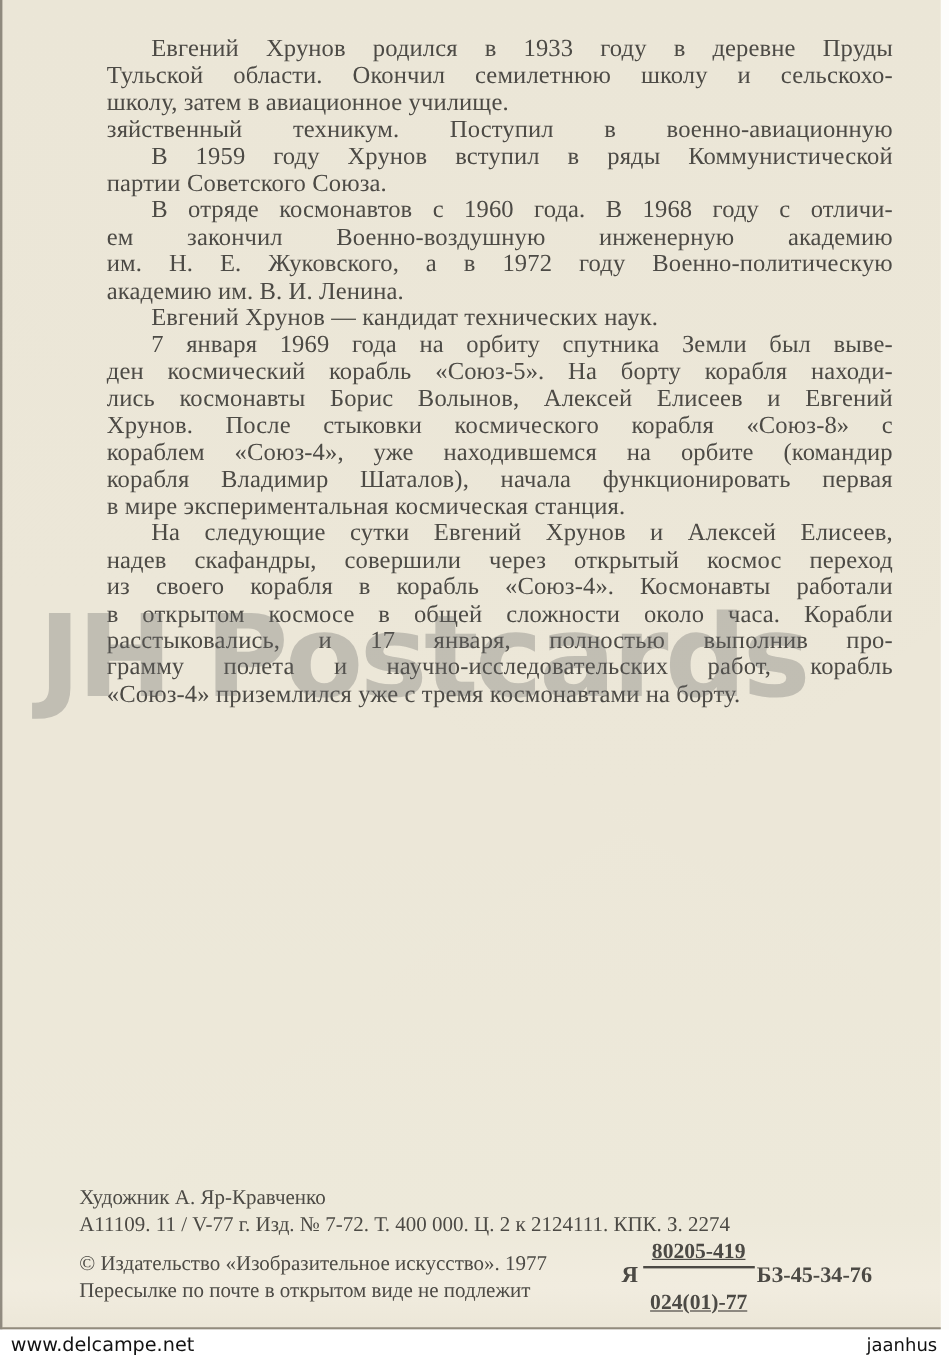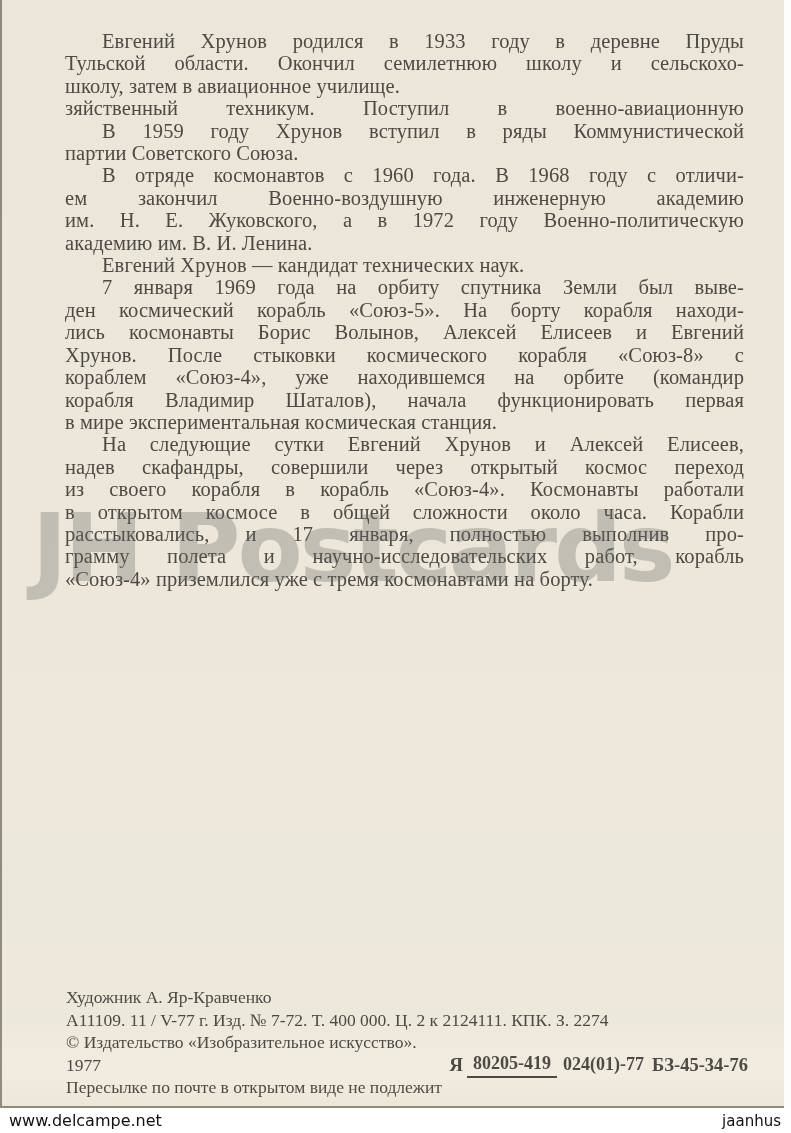--- a/index.html
+++ b/index.html
@@ -23,21 +23,21 @@
   }
 
   
   .body-text{
     position:absolute;left:63px;top:30px;width:679px;
     font-size:20.5px;line-height:22.4px;
     color:#4c4a45;
     letter-spacing:0.1px;
     z-index:1;
   }
-  .tline{text-align:justify;text-align-last:justify;}
+  .tline{text-align:justify;text-align-last:justify;margin-left:24px;}
   .tline.last{text-align-last:left;}
   .tline.indent{text-indent:37px;}
 
   
   .wm-center{
     position:absolute;left:30px;top:498px;width:740px;
     font-family:"DejaVu Sans", sans-serif;
     font-weight:bold;
     font-size:95px;line-height:100px;
     letter-spacing:-3px;
@@ -55,23 +55,23 @@
     z-index:1;
   }
   .imprint-cols{display:flex;align-items:center;}
   .imprint-left{width:452px;}
   .index-block{
     display:flex;align-items:center;
     font-weight:bold;font-size:18px;
     white-space:nowrap;
   }
   .idx-prefix{margin-right:4px;font-size:19px;}
-  .fraction{display:inline-flex;flex-direction:row;text-align:center;}
+  .fraction{display:inline-flex;flex-direction:column;text-align:center;text-decoration:underline;}
   .fraction .num{padding:0 6px 1px 6px;border-bottom:2px solid #4c4a45;}
-  .fraction .den{padding:1px 6px 0 6px;}
+  .fraction .den{padding:17px 6px 0 6px;}
   .idx-suffix{margin-left:2px;font-size:18.5px;}
 
   
   .bottom-bar{
     position:absolute;left:0;top:1108px;width:791px;height:39px;
     background:#ffffff;
     font-family:"DejaVu Sans", sans-serif;
     color:#111111;
     z-index:3;
   }

